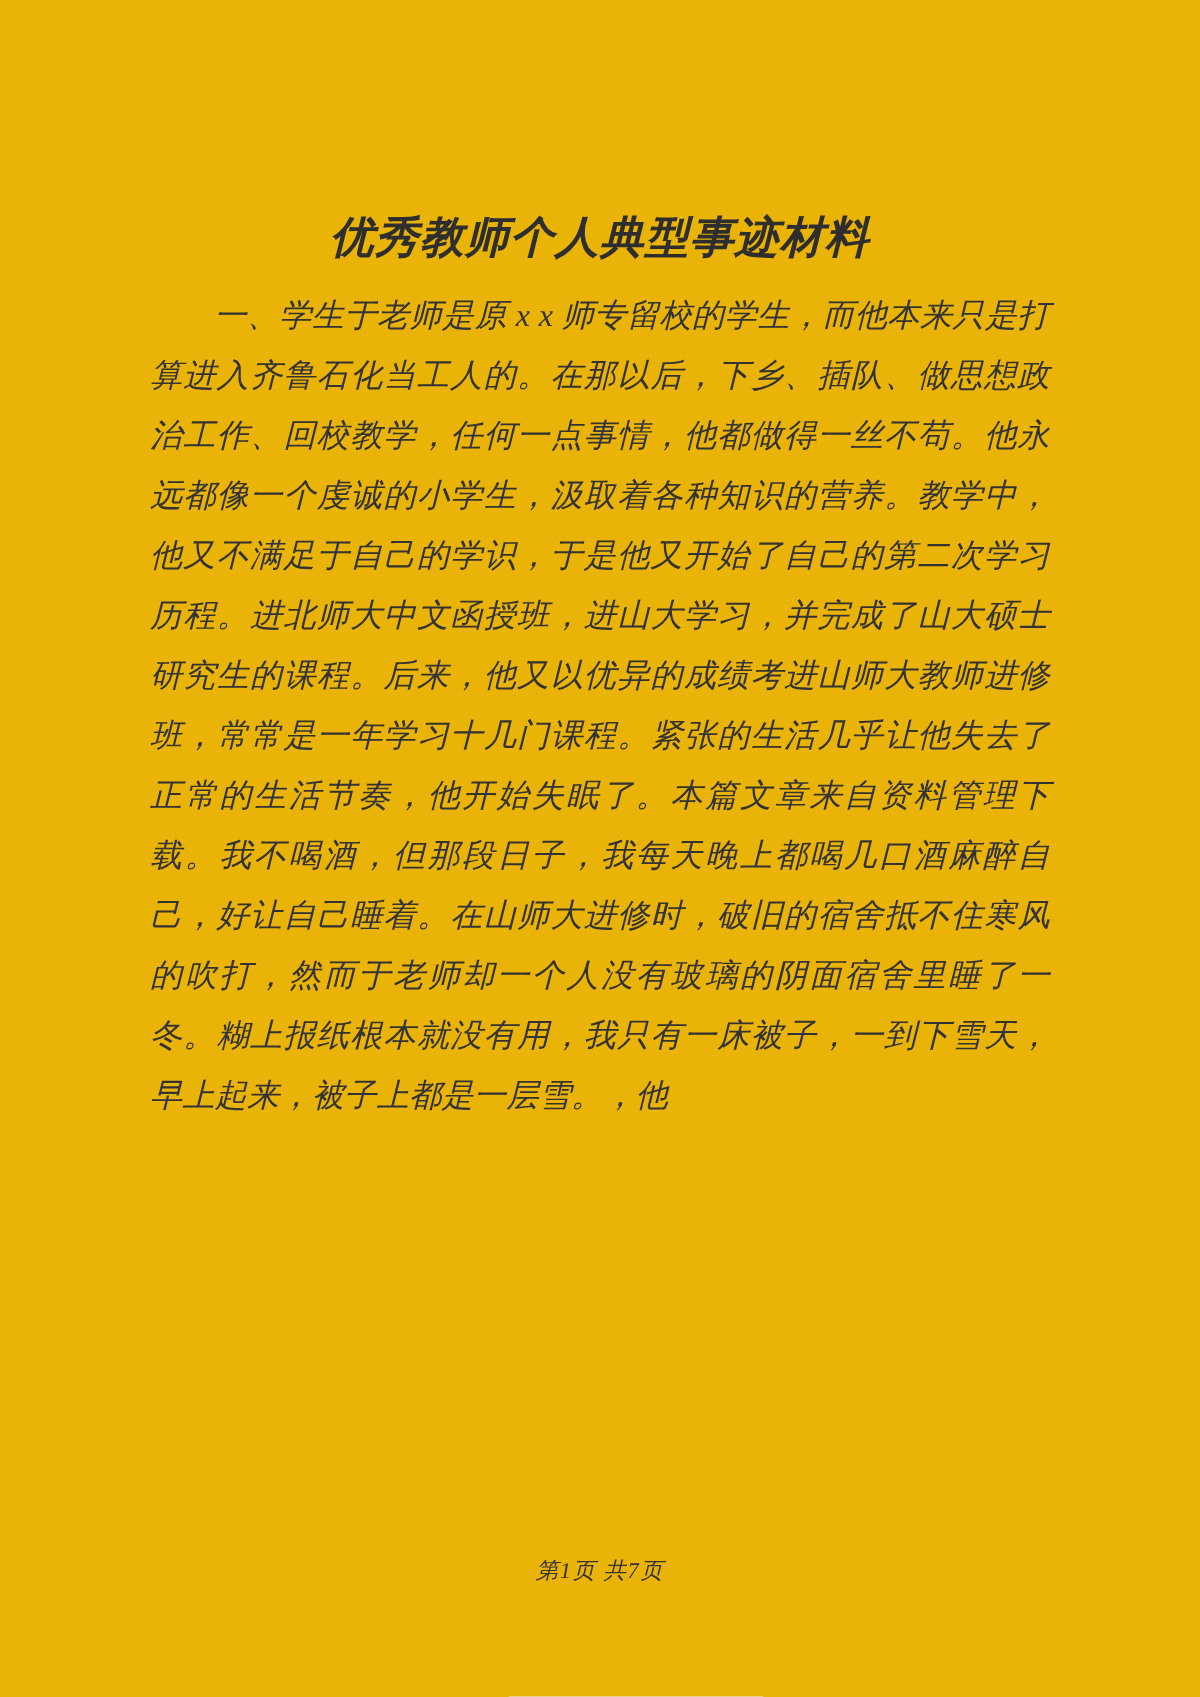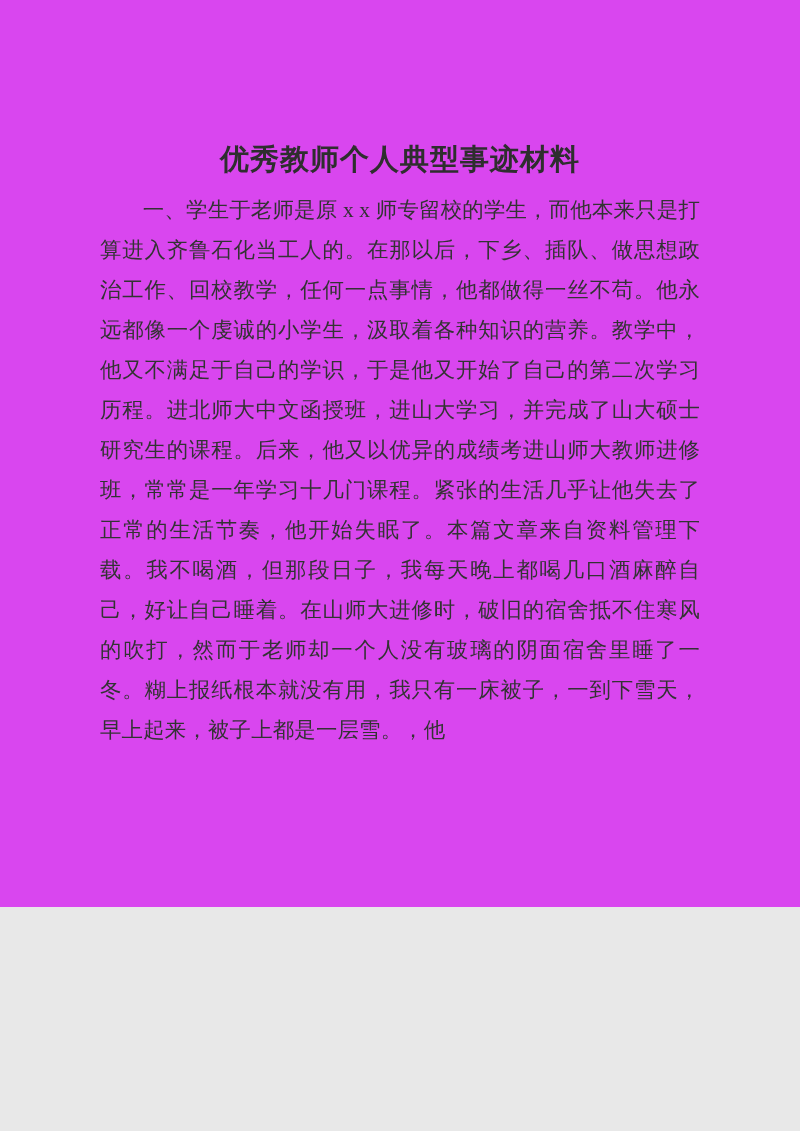--- a/index.html
+++ b/index.html
@@ -3,26 +3,27 @@
 <meta charset="utf-8">
 <style>
   html, body {
     margin: 0;
     padding: 0;
     background: #e8e8e8;
   }
   .page {
     position: relative;
     width: 800px;
-    height: 907px;
+    height: 1131px;
     margin: 0 auto;
-    background: #d946ef;
+    background: #eab308;
     font-family: "Liberation Serif", "DejaVu Serif", serif;
     color: #333333;
     overflow: hidden;
+    font-style: italic;
   }
   .content {
     position: absolute;
     left: 100px;
     top: 136px;
     width: 600px;
   }
   .doc-title {
     font-size: 29px;
     font-weight: bold;
@@ -54,13 +55,16 @@
   }
 </style>
 </head>
 <body>
 
 <div class="page">
   <div class="content">
     <h1 class="doc-title">优秀教师个人典型事迹材料</h1>
     <p class="para">一、学生于老师是原 x x 师专留校的学生，而他本来只是打算进入齐鲁石化当工人的。在那以后，下乡、插队、做思想政治工作、回校教学，任何一点事情，他都做得一丝不苟。他永远都像一个虔诚的小学生，汲取着各种知识的营养。教学中，他又不满足于自己的学识，于是他又开始了自己的第二次学习历程。进北师大中文函授班，进山大学习，并完成了山大硕士研究生的课程。后来，他又以优异的成绩考进山师大教师进修班，常常是一年学习十几门课程。紧张的生活几乎让他失去了正常的生活节奏，他开始失眠了。本篇文章来自资料管理下载。我不喝酒，但那段日子，我每天晚上都喝几口酒麻醉自己，好让自己睡着。在山师大进修时，破旧的宿舍抵不住寒风的吹打，然而于老师却一个人没有玻璃的阴面宿舍里睡了一冬。糊上报纸根本就没有用，我只有一床被子，一到下雪天，早上起来，被子上都是一层雪。，他</p>
   </div>
+  <div class="footer">
+    <span>第1页 共7页</span>
+  </div>
 </div>
 
 </body></html>

